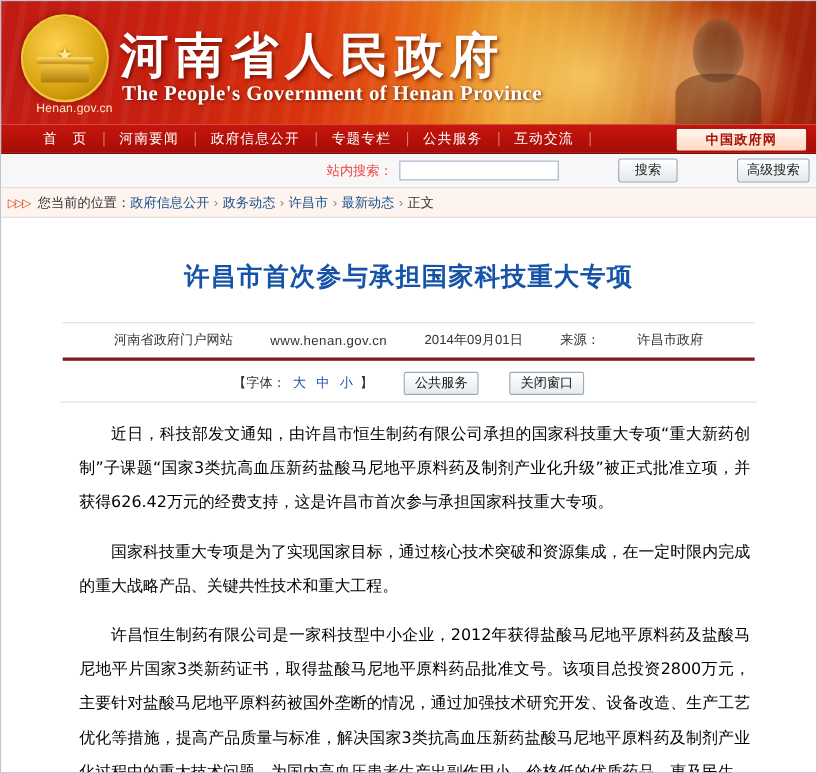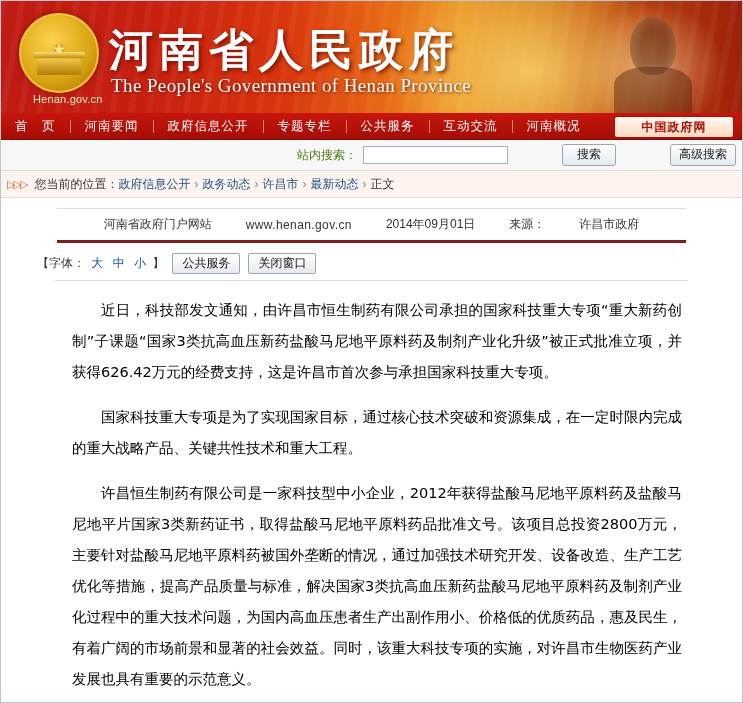--- a/index.html
+++ b/index.html
@@ -114,35 +114,36 @@
     font-weight: bold;
     letter-spacing: 6px;
     text-shadow: 2px 2px 4px rgba(90,10,0,.75);
   }
   .site-title-en {
     position: absolute;
     left: 110px; top: 74px;
     color: #ffffff;
     font-family: "Liberation Serif", serif;
     font-size: 19px;
-    font-weight: normal;
+    font-weight: bold;
     letter-spacing: .4px;
     text-shadow: 1px 1px 3px rgba(90,10,0,.8);
   }
 
   
   .navbar {
     height: 26px;
     background: linear-gradient(#c7160d, #a50d06);
     display: flex;
     align-items: center;
     color: #fff;
     font-size: 12.5px;
     position: relative;
     border-bottom: 1px solid #7e0b05;
+    padding-left: 24px;
   }
   .navbar .nav-item {
     padding: 0 14px;
     line-height: 26px;
     white-space: nowrap;
     letter-spacing: 1px;
   }
   .navbar .nav-sep {
     width: 1px; height: 13px;
     background: rgba(255,255,255,.45);
@@ -177,21 +178,21 @@
     padding-left: 8px;
     letter-spacing: .3px;
   }
   .search-wrap {
     position: absolute;
     right: 6px; top: 4px;
     display: flex;
     align-items: center;
     gap: 6px;
   }
-  .search-label { font-size: 12px; color: #4d7c0f; }
+  .search-label { font-size: 12px; color: #ef4444; }
   .search-input {
     width: 145px; height: 18px;
     border: 1px solid #9fb0c4;
     background: #fff;
     font-size: 12px;
     padding: 0 3px;
     box-sizing: border-box;
   }
   .btn-small {
     width: 52px; height: 20px;
@@ -243,22 +244,23 @@
     color: #333;
     display: flex;
     justify-content: center;
     align-items: center;
     gap: 34px;
     margin: 0 20px;
   }
   .meta-src-url { letter-spacing: .4px; }
   .tools-row {
     display: flex;
-    align-items: center;
-    gap: 8px;
+    justify-content: center;
+    align-items: center;
+    gap: 28px;
     margin: 10px 0 6px 0;
     font-size: 12px;
     color: #333;
   }
   .fontsize-group { color: #333; }
   .fontsize-group .fs {
     color: #1553a8;
     margin: 0 3px;
   }
   .tool-btn {
@@ -314,21 +316,20 @@
     <div class="nav-item">河南要闻</div>
     <div class="nav-sep"></div>
     <div class="nav-item">政府信息公开</div>
     <div class="nav-sep"></div>
     <div class="nav-item">专题专栏</div>
     <div class="nav-sep"></div>
     <div class="nav-item">公共服务</div>
     <div class="nav-sep"></div>
     <div class="nav-item">互动交流</div>
     <div class="nav-sep"></div>
-    <div class="nav-item">河南概况</div>
     <div class="gov-portal-btn">中国政府网</div>
   </div>
 
   <div class="infobar">
     <div class="search-wrap">
       <span class="search-label">站内搜索：</span>
       <input class="search-input" type="text" placeholder="" style="">
       <div class="btn-small">搜索</div>
       <div class="btn-small wide">高级搜索</div>
     </div>
@@ -342,20 +343,21 @@
     <span class="crumb-link">政务动态</span>
     <span class="crumb-sep">›</span>
     <span class="crumb-link">许昌市</span>
     <span class="crumb-sep">›</span>
     <span class="crumb-link">最新动态</span>
     <span class="crumb-sep">›</span>
     <span class="crumb-label">正文</span>
   </div>
 
   <div class="article">
+    <div class="art-title">许昌市首次参与承担国家科技重大专项</div>
 
     <div class="meta-line">
       <span>河南省政府门户网站</span>
       <span class="meta-src-url">www.henan.gov.cn</span>
       <span>2014年09月01日</span>
       <span>来源：</span>
       <span>许昌市政府</span>
     </div>
 
     <div class="tools-row">

